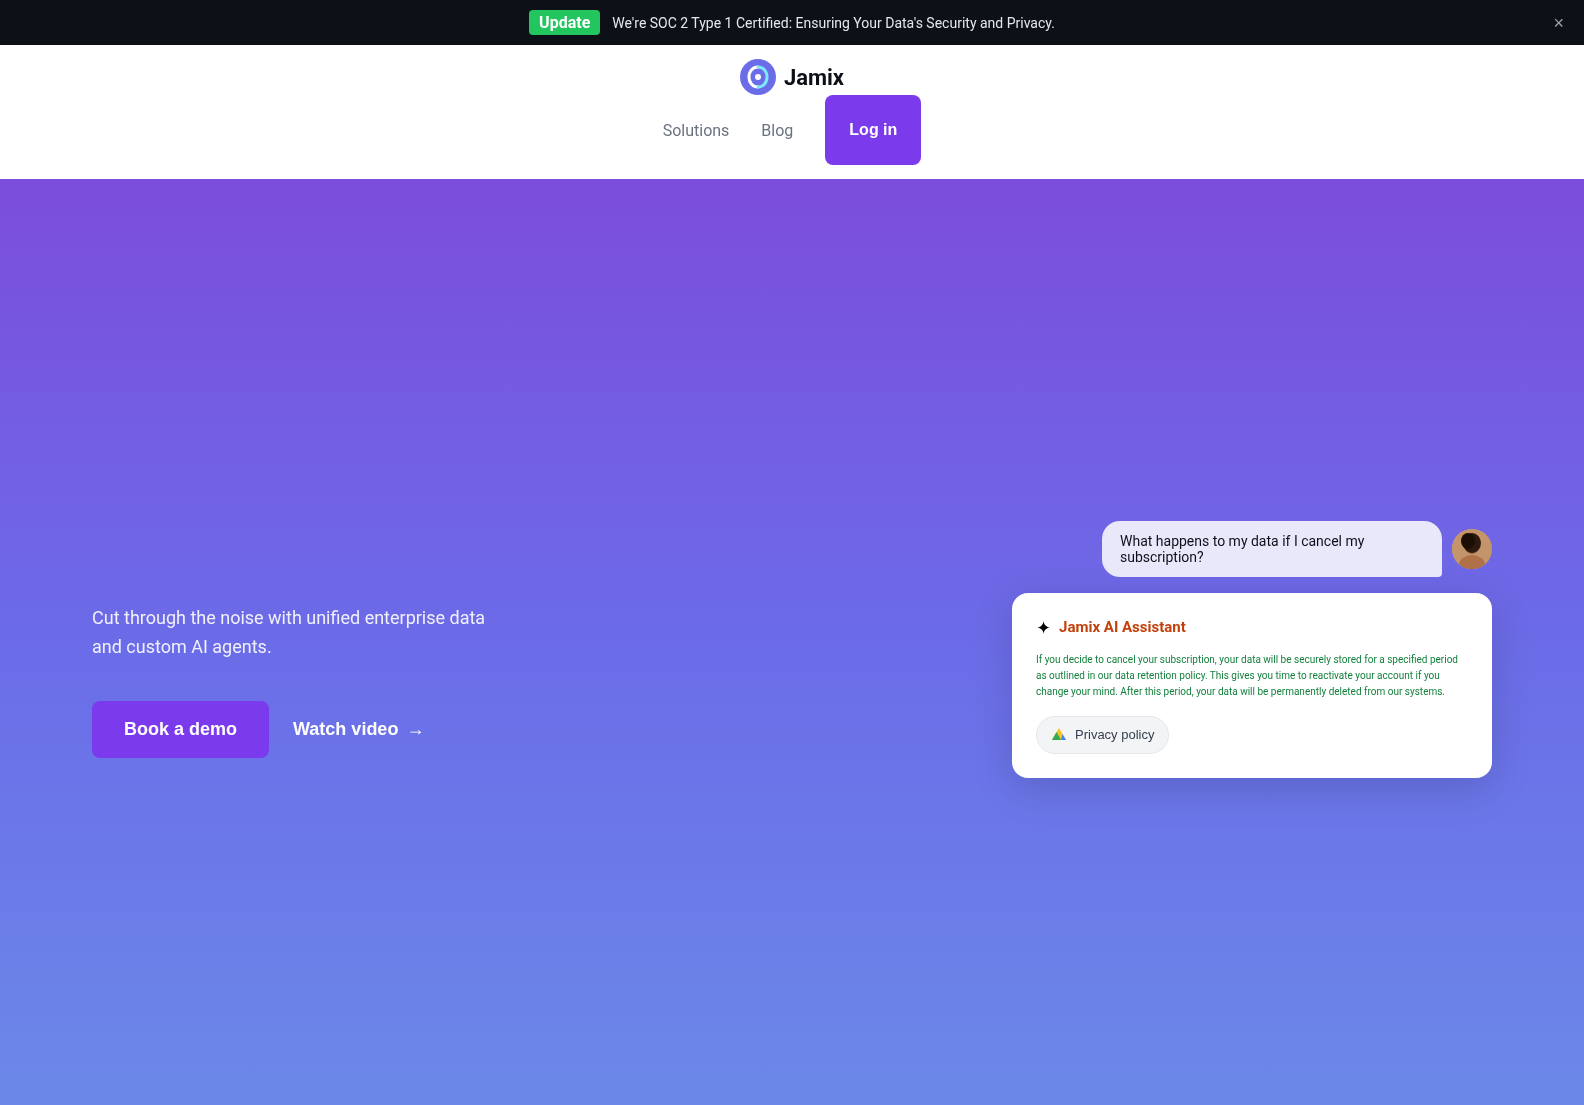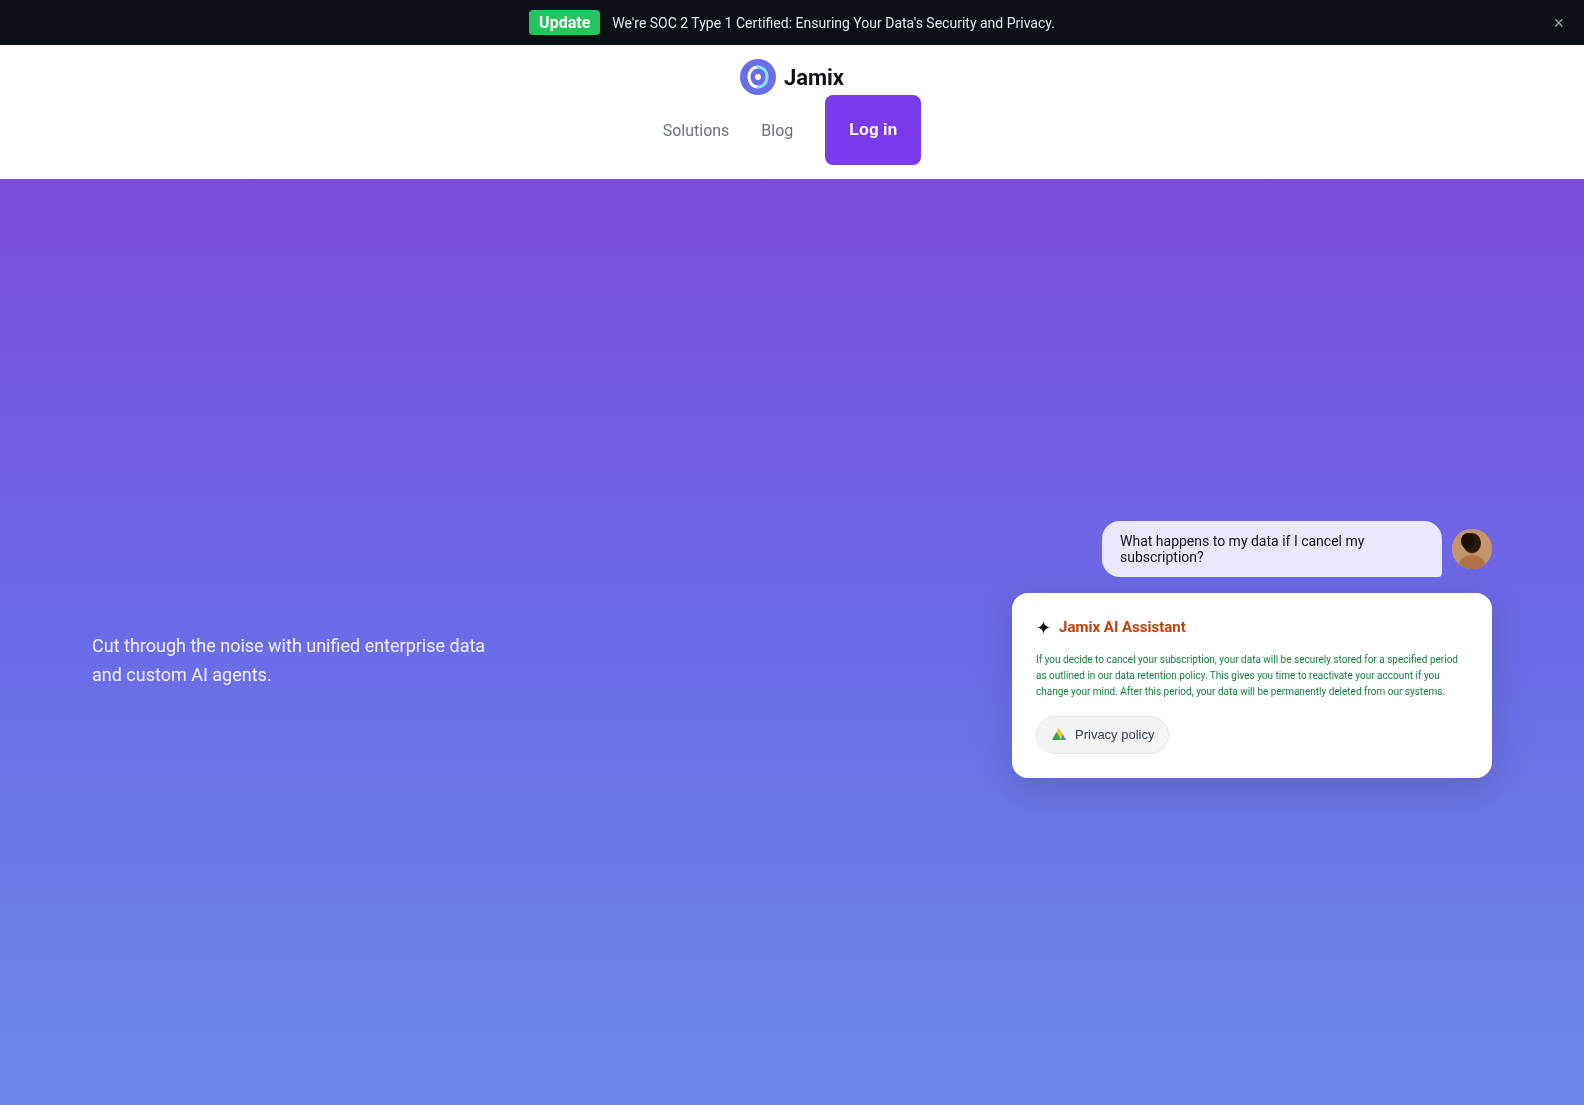--- a/index.html
+++ b/index.html
@@ -311,20 +311,27 @@
     <a class="nav-link" href="#">Blog</a>
     <button class="login-btn">Log in</button>
   </nav>
 </header>
 
 <section class="hero">
   <div class="hero-content">
 
     <div class="hero-left">
       <p class="hero-subtitle">Cut through the noise with unified enterprise data and custom AI agents.</p>
+      <div class="hero-actions">
+        <button class="book-demo-btn">Book a demo</button>
+        <button class="watch-video-link">
+          <span>Watch video</span>
+          <span>→</span>
+        </button>
+      </div>
     </div>
 
     <div class="hero-right">
 
       <div class="user-message-row">
         <div class="user-bubble">What happens to my data if I cancel my subscription?</div>
         <div class="user-avatar">
           <div class="user-avatar-img">
             <svg viewBox="0 0 40 40" width="40" height="40">
               <circle cx="20" cy="20" r="20" fill="#c4956a"></circle>

